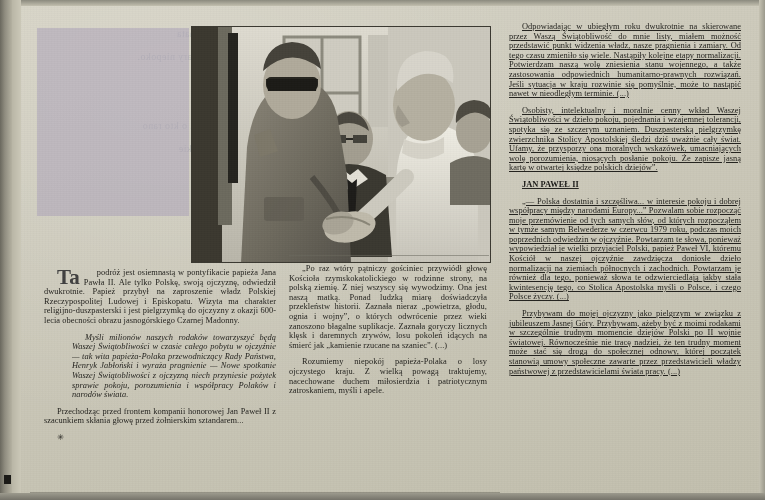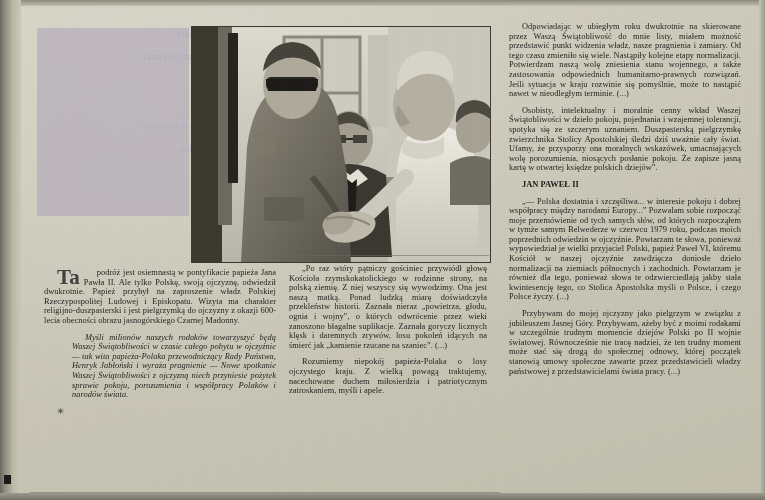--- a/index.html
+++ b/index.html
@@ -58,21 +58,21 @@
   .photo svg{display:block;}
 
   
   .col{position:absolute;color:#24231f;}
   .col p{margin:0 0 7px 0;text-align:justify;text-indent:13px;
     font-size:8.4px;line-height:9.6px;letter-spacing:.05px;
     -webkit-hyphens:auto;hyphens:auto;}
   .col p.ital{font-style:italic;margin-left:28px;}
   .col1{left:44px;top:268px;width:232px;}
   .col2{left:289px;top:264px;width:198px;}
-  .col3{left:509px;top:22px;width:232px;}
+  .col3{left:509px;top:22px;width:232px;text-decoration:underline;}
 
   .dropcap{
     float:left;font-family:"Liberation Serif",serif;font-weight:bold;
     font-size:21px;line-height:17px;margin:1px 4px 0 0;color:#404040;
   }
   .subhead{
     text-align:center;font-weight:bold;font-size:9px;letter-spacing:.4px;
     margin:9px 0 6px 0;text-indent:0;color:#1b1a17;
   }
   .star{text-align:center;font-size:10px;margin-top:7px;color:#2a2924;text-indent:0;}
@@ -186,20 +186,21 @@
       </g>
     </svg>
   </div>
 
   <div class="rule rule-mid"></div>
   <div class="rule rule-bottomleft"></div>
 
   <div class="col col1">
     <p><span class="dropcap">Ta</span><span>podróż jest osiemnastą w pontyfikacie papieża Jana Pawła II. Ale tylko Polskę, swoją ojczyznę, odwiedził dwukrotnie. Papież przybył na zaproszenie władz Polskiej Rzeczypospolitej Ludowej i Episkopatu. Wizyta ma charakter religijno-duszpasterski i jest pielgrzymką do ojczyzny z okazji 600-lecia obecności obrazu jasnogórskiego Czarnej Madonny.</span></p>
     <p class="ital"><span>Myśli milionów naszych rodaków towarzyszyć będą Waszej Świątobliwości w czasie całego pobytu w ojczyźnie — tak wita papieża-Polaka przewodniczący Rady Państwa, Henryk Jabłoński i wyraża pragnienie — Nowe spotkanie Waszej Świątobliwości z ojczyzną niech przyniesie pożytek sprawie pokoju, porozumienia i współpracy Polaków i narodów świata.</span></p>
+    <p><span>Przechodząc przed frontem kompanii honorowej Jan Paweł II z szacunkiem skłania głowę przed żołnierskim sztandarem...</span></p>
     <p class="star">✳</p>
   </div>
 
   <div class="col col2">
     <p><span>„Po raz wtóry pątniczy gościniec przywiódł głowę Kościoła rzymskokatolickiego w rodzinne strony, na polską ziemię. Z niej wszyscy się wywodzimy. Ona jest naszą matką. Ponad ludzką miarę doświadczyła przekleństw historii. Zaznała nieraz „powietrza, głodu, ognia i wojny”, o których odwrócenie przez wieki zanoszono błagalne suplikacje. Zaznała goryczy licznych klęsk i daremnych zrywów, losu pokoleń idących na śmierć jak „kamienie rzucane na szaniec”. (...)</span></p>
     <p><span>Rozumiemy niepokój papieża-Polaka o losy ojczystego kraju. Z wielką powagą traktujemy, nacechowane duchem miłosierdzia i patriotycznym zatroskaniem, myśli i apele.</span></p>
   </div>
 
   <div class="col col3">
     <p><span>Odpowiadając w ubiegłym roku dwukrotnie na skierowane przez Waszą Świątobliwość do mnie listy, miałem możność przedstawić punkt widzenia władz, nasze pragnienia i zamiary. Od tego czasu zmieniło się wiele. Nastąpiły kolejne etapy normalizacji. Potwierdzam naszą wolę zniesienia stanu wojennego, a także zastosowania odpowiednich humanitarno-prawnych rozwiązań. Jeśli sytuacja w kraju rozwinie się pomyślnie, może to nastąpić nawet w nieodległym terminie. (...)</span></p>

